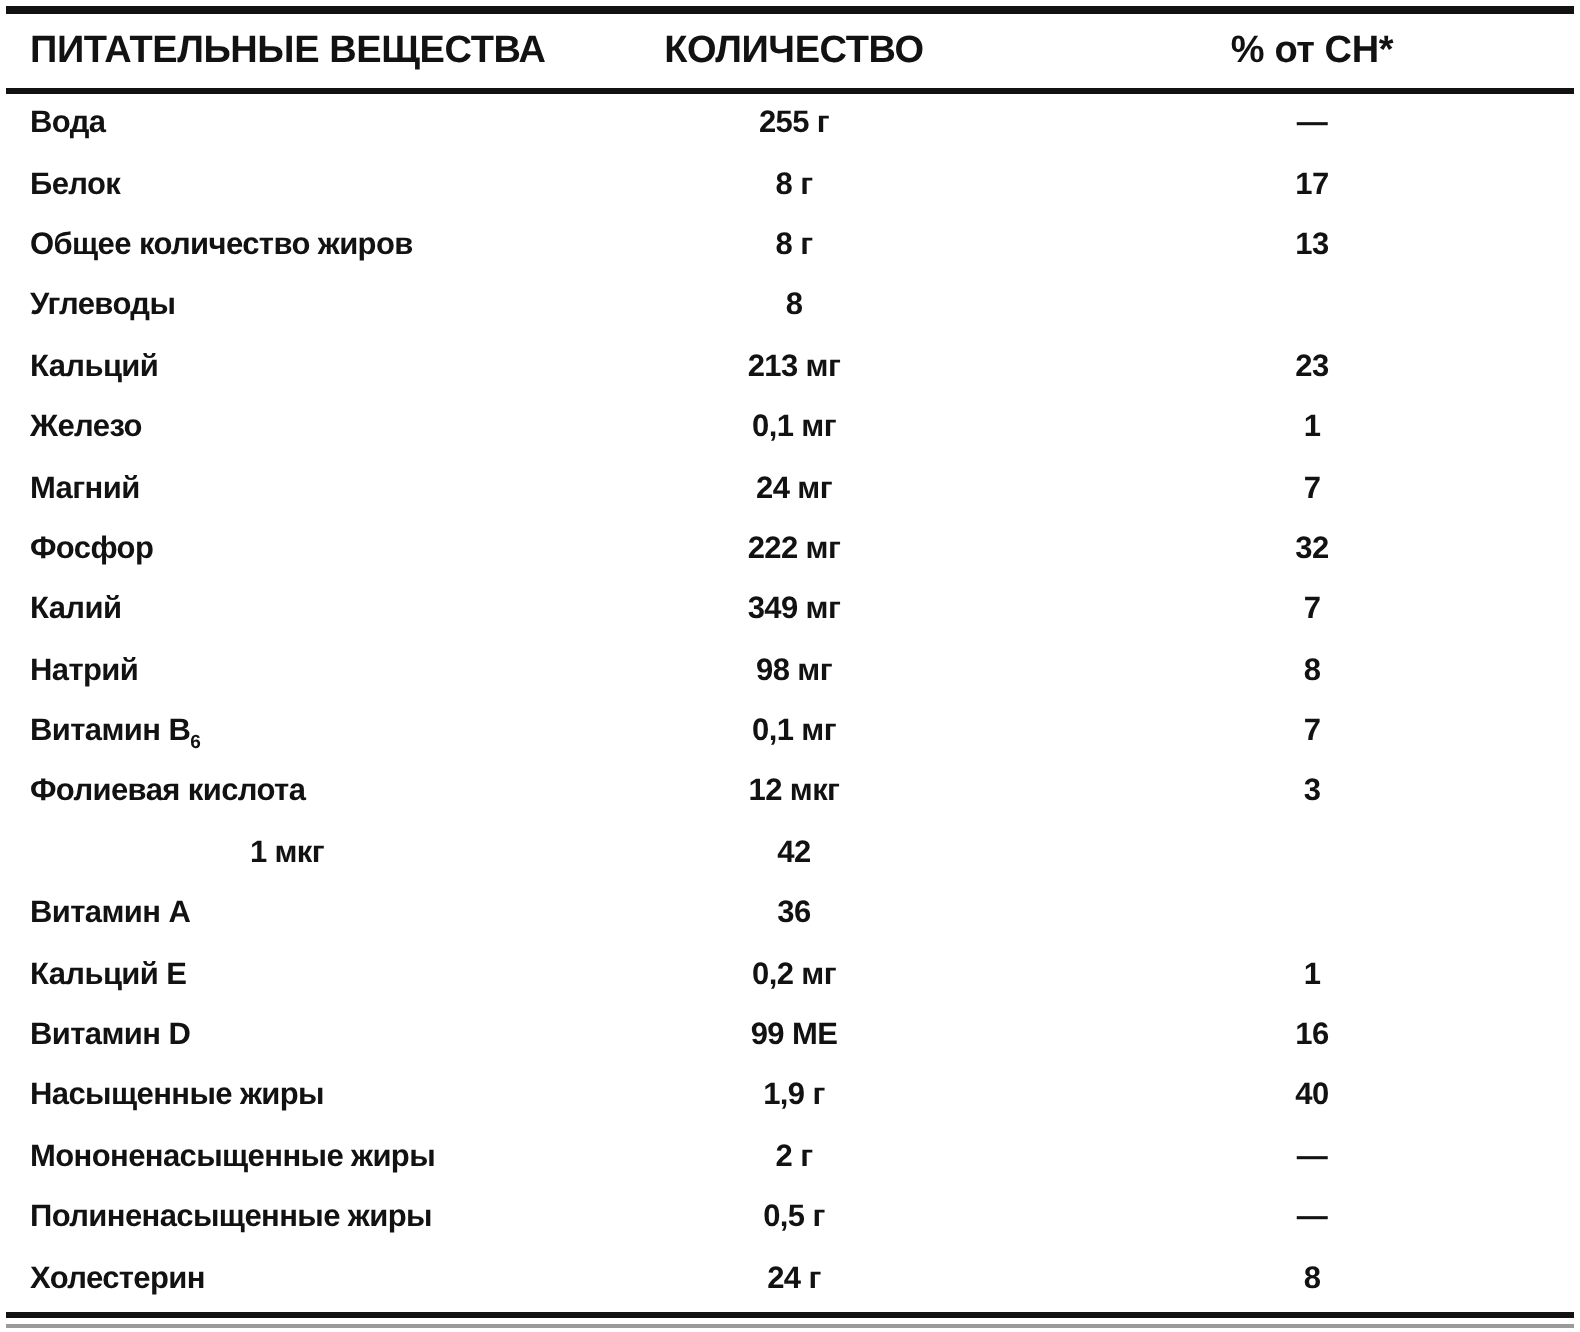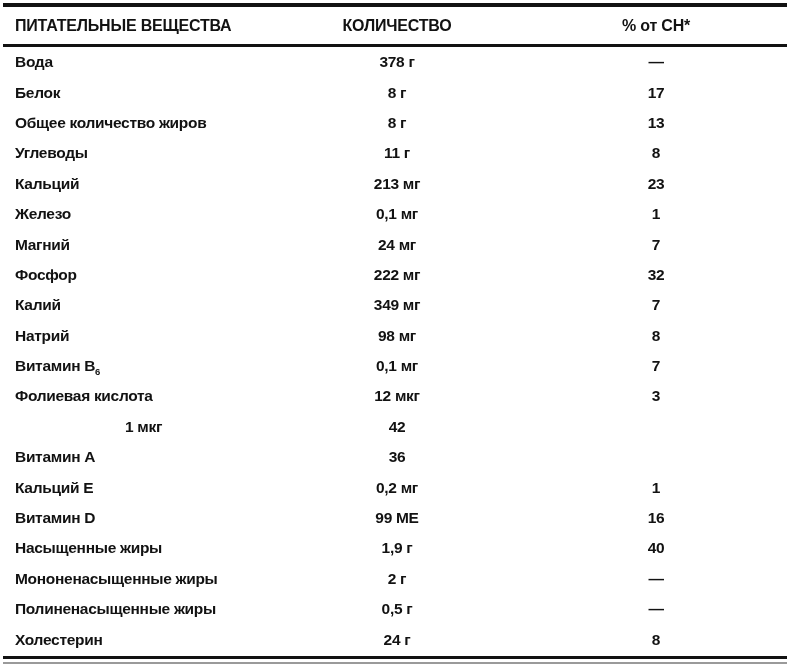--- a/index.html
+++ b/index.html
@@ -50,21 +50,21 @@
     height: 30.4px;
   }
   .cell {
     font-size: 15.5px;
     letter-spacing: -0.3px;
     white-space: nowrap;
   }
   .c1 { text-align: left; }
   .c2 { text-align: center; }
   .c3 { text-align: center; }
-  .th { font-size: 16px; letter-spacing: -0.2px; }
+  .th { font-size: 19px; letter-spacing: -0.2px; }
   sub.sb {
     font-size: 9.5px;
     line-height: 0;
     letter-spacing: 0;
     vertical-align: -4px;
   }
 </style>
 </head>
 <body>
 
@@ -76,39 +76,38 @@
     <div class="cell c1 th">ПИТАТЕЛЬНЫЕ ВЕЩЕСТВА</div>
     <div class="cell c2 th">КОЛИЧЕСТВО</div>
     <div class="cell c3 th">% от СН*</div>
   </div>
 
   <div class="rule rule-mid"></div>
 
   <div id="rows">
   <div class="row body-row">
     <div class="cell c1"><span class="nm">Вода</span></div>
-    <div class="cell c2">378 г</div>
+    <div class="cell c2">255 г</div>
     <div class="cell c3">—</div>
   </div>
 
   <div class="row body-row">
     <div class="cell c1"><span class="nm">Белок</span></div>
     <div class="cell c2">8 г</div>
     <div class="cell c3">17</div>
   </div>
 
   <div class="row body-row">
     <div class="cell c1"><span class="nm">Общее количество жиров</span></div>
     <div class="cell c2">8 г</div>
     <div class="cell c3">13</div>
   </div>
 
   <div class="row body-row">
     <div class="cell c1"><span class="nm">Углеводы</span></div>
-    <div class="cell c2">11 г</div>
     <div class="cell c3">8</div>
   </div>
 
   <div class="row body-row">
     <div class="cell c1"><span class="nm">Кальций</span></div>
     <div class="cell c2">213 мг</div>
     <div class="cell c3">23</div>
   </div>
 
   <div class="row body-row">

